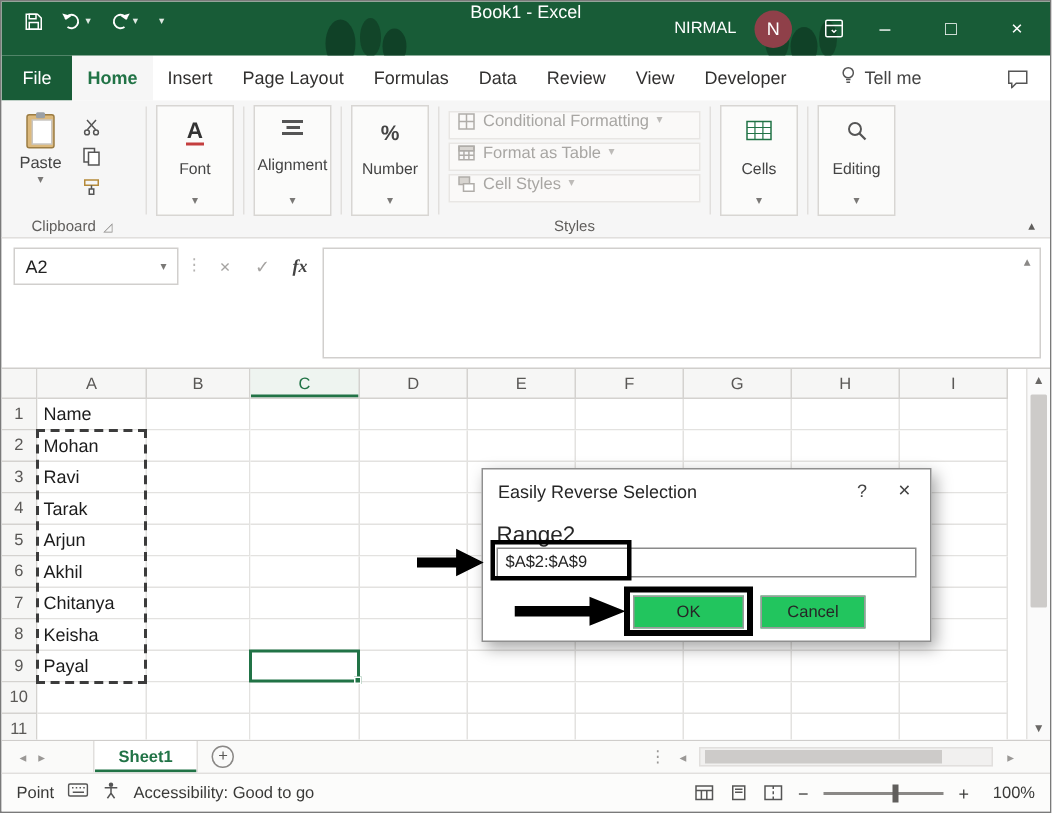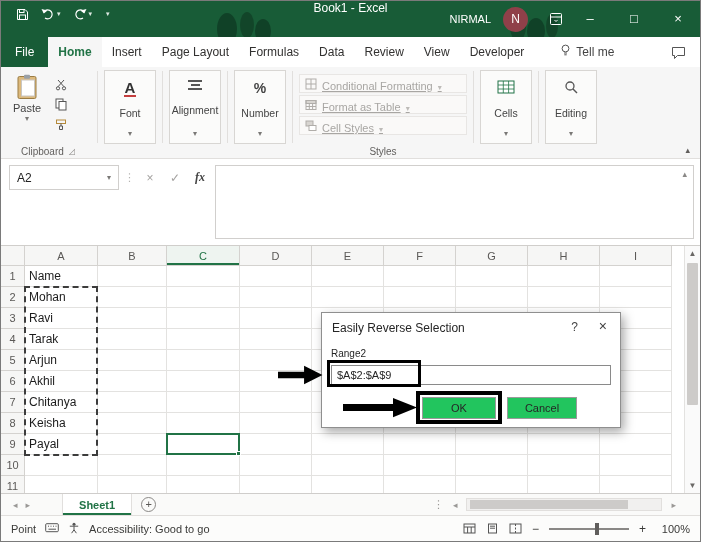--- a/index.html
+++ b/index.html
@@ -44,22 +44,22 @@
   .cbox { width:52px; height:74px; border:1px solid #d8d6d3; background:#fbfbfa; display:flex; flex-direction:column;
           align-items:center; justify-content:space-between; padding:9px 0 5px; font-size:11px; color:#444; }
   .cbox .clbl { font-size:10.5px; }
   .chev { font-style:normal; font-size:8px; color:#7a7876; }
   .ic-a { font-size:15px; font-weight:700; color:#333; border-bottom:2px solid #c43e3e; line-height:15px; padding:0 1px; }
   .ic-align { display:flex; flex-direction:column; gap:2px; align-items:center; }
   .ic-align i { display:block; height:2px; background:#555; }
   .ic-align i:nth-child(1){width:14px;} .ic-align i:nth-child(2){width:9px;} .ic-align i:nth-child(3){width:14px;}
   .ic-pct { font-size:14px; font-weight:700; color:#444; }
   .grp.styles { width:168px; display:flex; flex-direction:column; padding-top:3px; }
-  .sitem { height:19px; display:flex; align-items:flex-end; gap:5px; font-size:11px; color:#aoa; color:#a8a6a3;
-           border:1px solid #e8e6e4; background:#faf9f8; margin:1px 0; padding:0 5px;text-decoration:underline; }
+  .sitem { height:19px; display:flex; align-items:flex-start; gap:5px; font-size:11px; color:#aoa; color:#a8a6a3;
+           border:1px solid #e8e6e4; background:#faf9f8; margin:1px 0; padding:0 5px; }
   .sitem .chev { color:#bdbbb8; }
   .collapse-ribbon { position:absolute; right:10px; bottom:3px; font-style:normal; font-size:9px; color:#605e5c; }
 
   
   .formularow { height:86px; flex:0 0 86px; background:#fff; display:flex; align-items:flex-start; padding:6px 6px 4px 8px; gap:5px; }
   .namebox { width:110px; height:25px; border:1px solid #d1cfcd; display:flex; align-items:center; justify-content:space-between;
              padding:0 7px; font-size:12px; color:#222; }
   .fdots { color:#b5b3b1; font-size:11px; line-height:25px; }
   .fbtn { height:25px; display:inline-flex; align-items:center; justify-content:center; width:20px; font-size:12px; }
   .fbtn.dim { color:#a5a3a1; }
@@ -83,21 +83,21 @@
   .sarrow { position:absolute; left:0; right:0; text-align:center; font-size:8px; color:#6a6866; height:15px; line-height:15px; }
   .sa-b { bottom:0; } .vscroll .sarrow:first-child { top:0; }
   .vthumb { position:absolute; left:2px; right:2px; top:17px; height:142px; background:#cdcbc9; border-radius:1px; }
 
   
   .dialog { position:absolute; left:320px; top:66px; width:300px; height:116px; background:#fff; border:1px solid #8f8f8f;
             box-shadow:3px 4px 10px rgba(0,0,0,.35); z-index:5; font-size:12px; color:#262626; }
   .dlg-title { position:absolute; left:10px; top:8px; font-size:12px; }
   .dlg-help { position:absolute; right:42px; top:7px; font-size:12px; color:#444; }
   .dlg-close { position:absolute; right:13px; top:5px; font-size:14px; color:#444; }
-  .dlg-label { position:absolute; left:9px; top:35px; font-size:10px; }
+  .dlg-label { position:absolute; left:9px; top:35px; font-size:15px; }
   .dlg-input { position:absolute; left:9px; right:9px; top:52px; height:20px; border:1px solid #8a8a8a; background:#fff;
                display:flex; align-items:center; padding-left:5px; font-size:11px; }
   .dlg-ok, .dlg-cancel { position:absolute; top:84px; height:22px; background:#22c55e; border:1px solid #9a9a9a; font-size:11px;
                font-family:"Liberation Sans", sans-serif; color:#262626; }
   .dlg-ok { left:100px; width:74px; }
   .dlg-cancel { left:185px; width:70px; }
   .ann { position:absolute; border:3px solid #000; pointer-events:none; }
   .ann-range { left:5px; top:47px; width:94px; height:27px; }
   .ann-ok { left:94px; top:78px; width:86px; height:33px; border-width:4px; }
 

